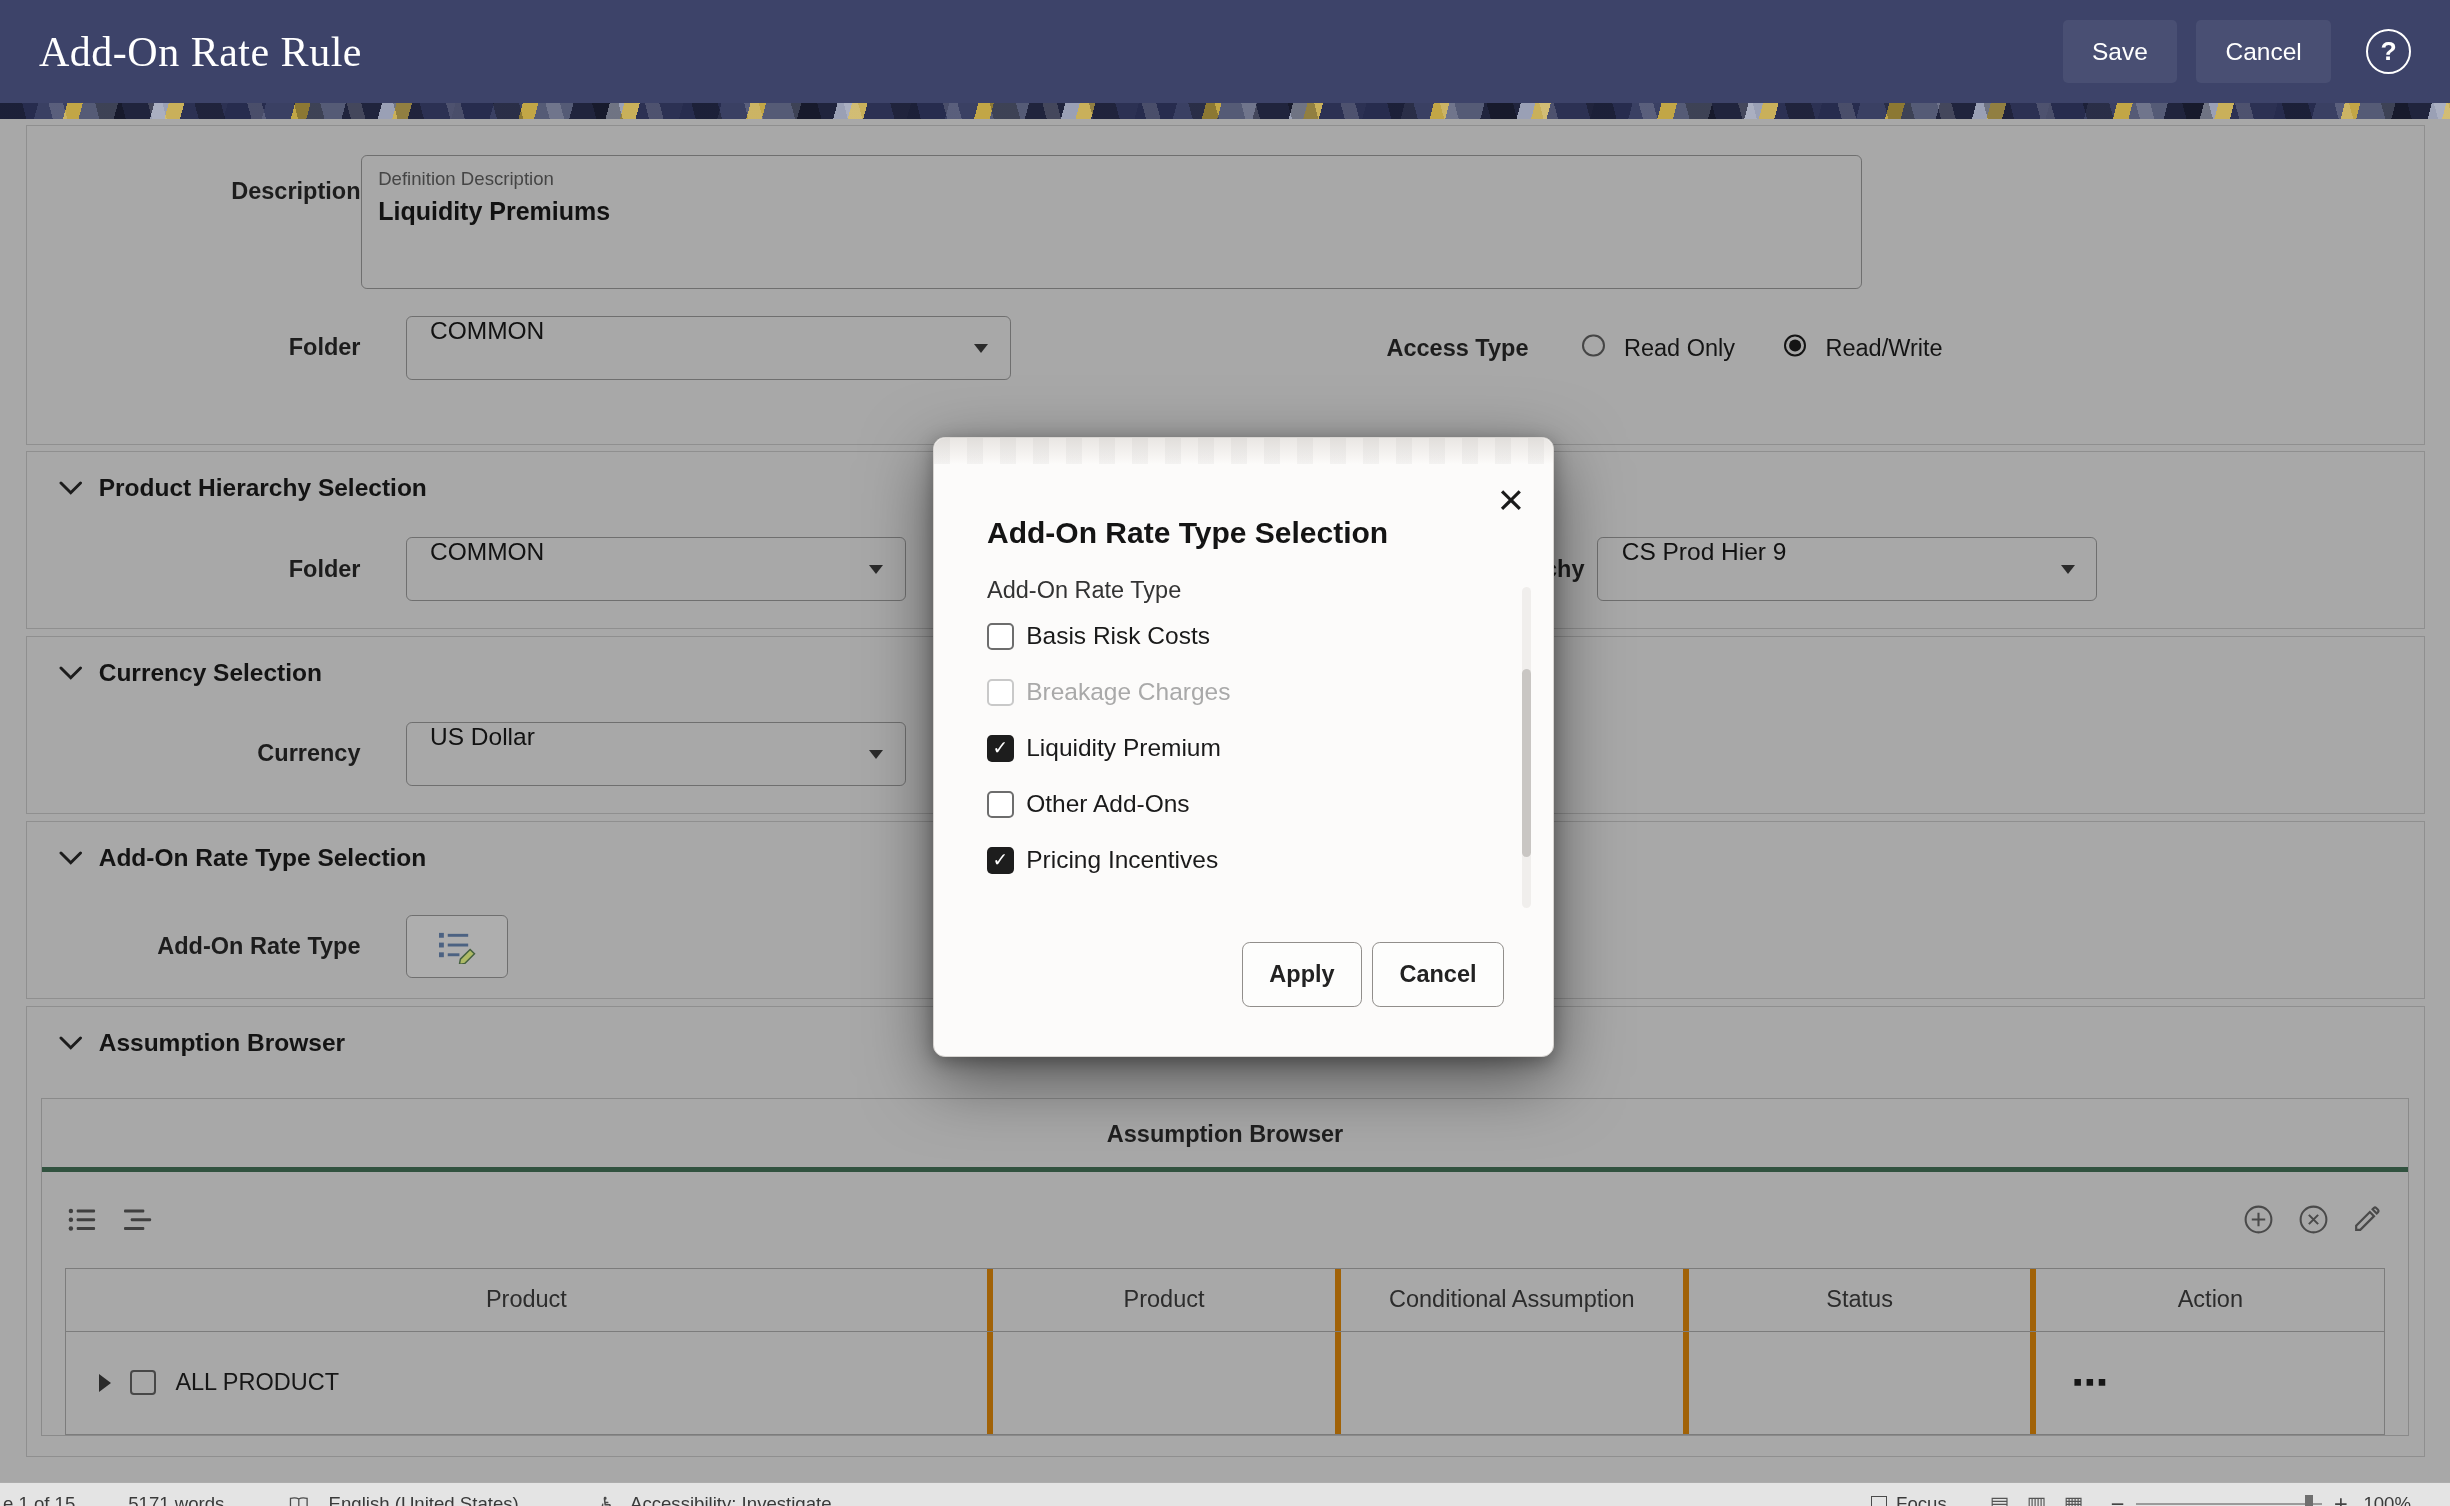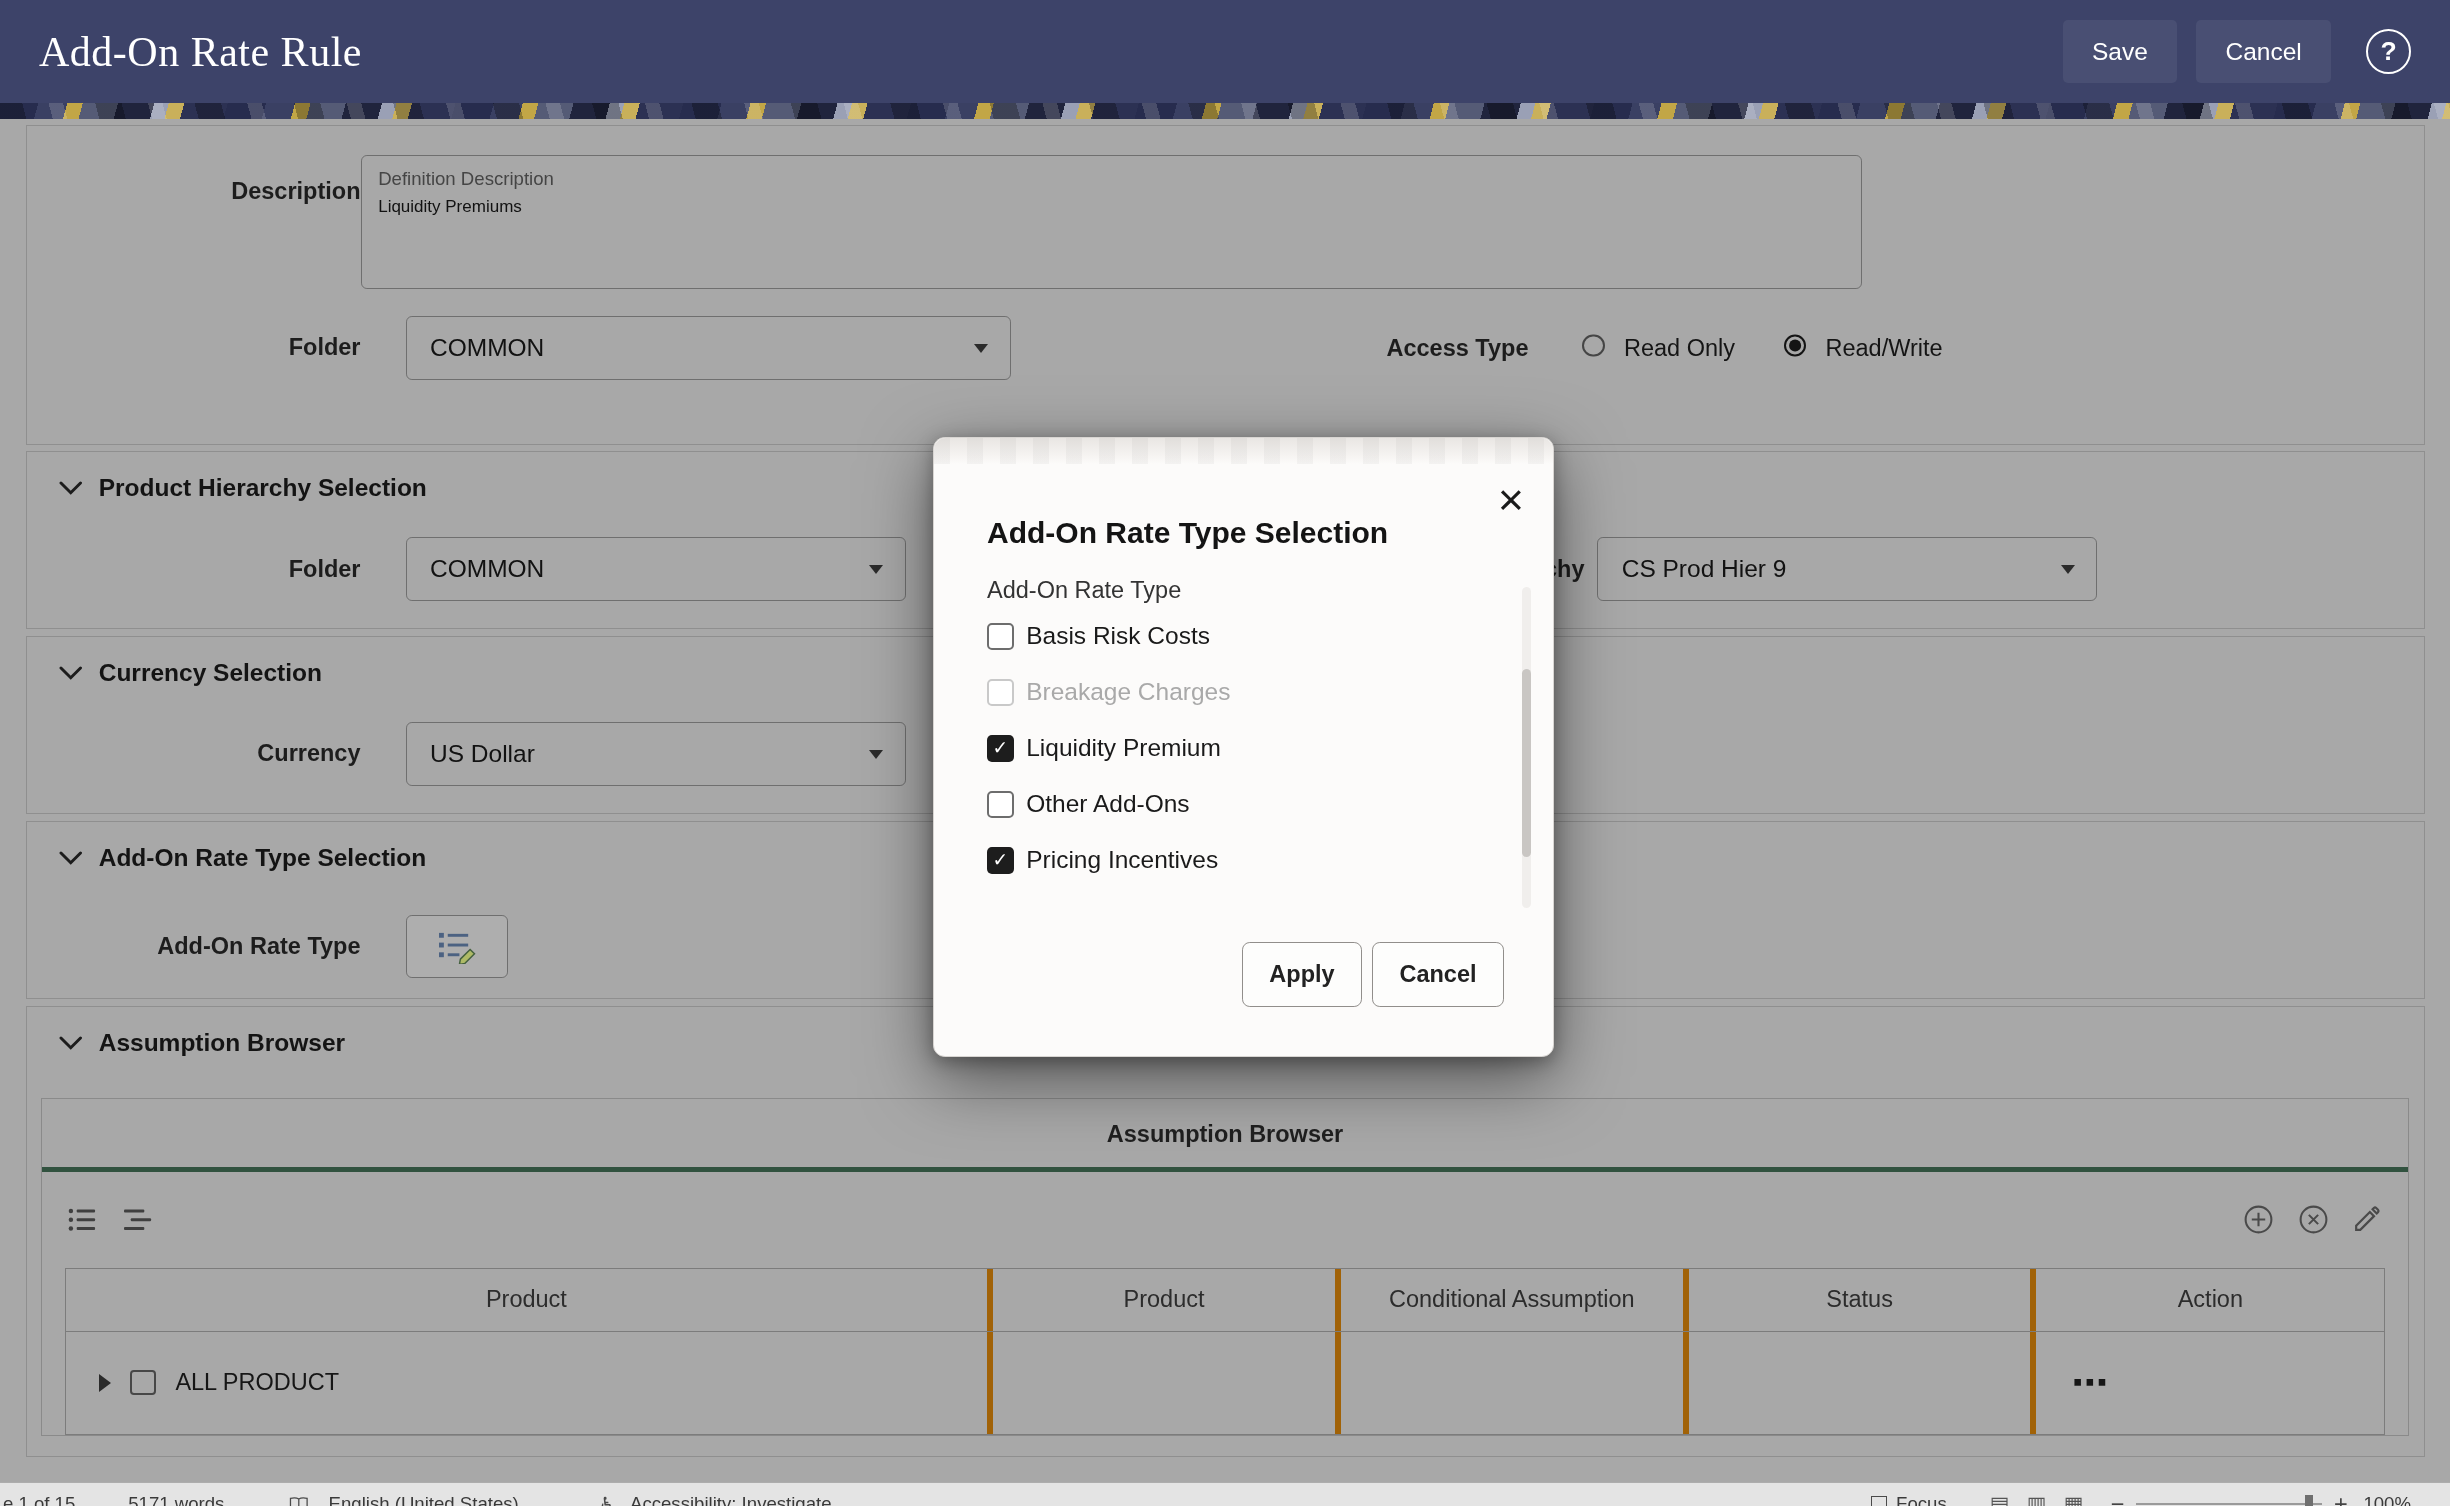--- a/index.html
+++ b/index.html
@@ -31,24 +31,24 @@
   .box5 { height:451px; }
 
   .field-label { width:334px; text-align:right; font-weight:700; font-size:23.5px; color:#1d1d1d; flex:none; }
   .row { display:flex; align-items:center; position:relative; }
 
   .desc-row { margin-top:29px; align-items:flex-start; }
   .desc-row .field-label { padding-top:23.5px; }
   .desc-box { width:1501px; height:134px; border:1px solid #6f6f6f; border-radius:5.9px;
               padding:12.7px 16.7px; }
   .float-label { font-size:18.6px; color:#454545; margin-bottom:6.9px; }
-  .desc-value { font-size:17px; color:#121212; }
+  .desc-value { font-size:25px; color:#121212;font-weight:bold; }
 
   .folder-row { margin-top:27.4px; }
-  .select { height:64px; border:1px solid #6f6f6f; border-radius:5.9px; display:flex; align-items:center;
+  .select { height:64px; border:1px solid #6f6f6f; border-radius:5.9px; display:flex; 
             padding:0 53px 0 23.5px; font-size:24.5px; color:#121212; position:relative; margin-left:45px; flex:none; }
   .select.w-wide { width:605px; }
   .select.w-std { width:500px; }
   .caret { position:absolute; right:21.6px; top:50%; margin-top:-3.9px; width:0; height:0;
            border-left:7.8px solid transparent; border-right:7.8px solid transparent; border-top:9.8px solid #2b2b2b; }
 
   .access-group { position:absolute; left:1360px; top:50%; transform:translateY(-50%);
                   display:flex; align-items:center; }
   .access-label { font-weight:700; font-size:23.5px; color:#1d1d1d; margin-right:54px; }
   .radio-opt { display:flex; align-items:flex-start; gap:19px; font-size:23.5px; color:#151515; margin-right:49px; }

